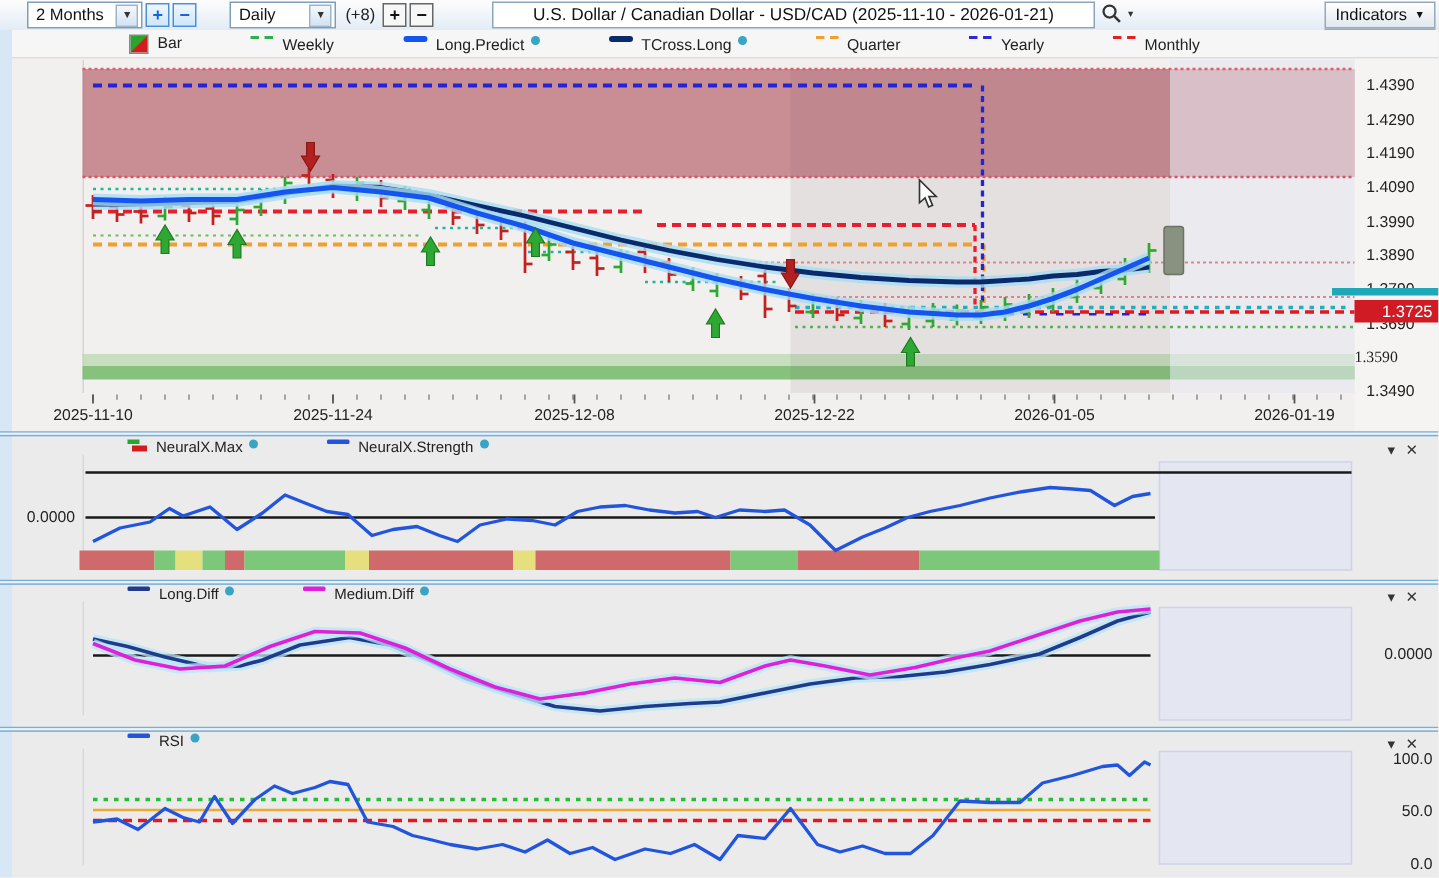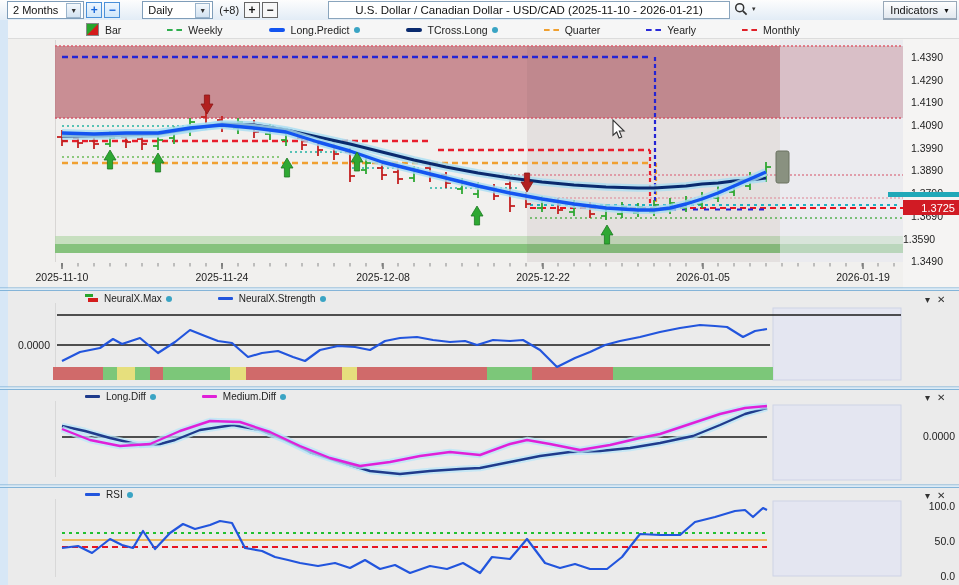--- a/index.html
+++ b/index.html
@@ -9,40 +9,40 @@
     -webkit-font-smoothing:antialiased;
   }
   
   .toolbar{
     position:absolute;left:0;top:0;width:959px;height:20px;
     background:linear-gradient(#fdfdfd,#e2ecf6);
     border-bottom:1px solid #b6c7d8;
     display:flex;align-items:center;font-size:11px;color:#111;
   }
   .combo{height:16px;background:#fff;border:1px solid #7f9db9;display:flex;align-items:center;
-    padding:0 2px 0 5px;margin-left:7px;}
+    padding:0 2px 0 5px;margin-left:18px;}
   .combo .cv{margin-right:8px;}
   .combo .arr{font-size:7px;color:#333;background:linear-gradient(#f4f8fc,#d3e3f2);
     border:1px solid #9ab4cc;width:13px;height:13px;display:flex;align-items:center;justify-content:center;}
   .tbtn{width:14px;height:14px;margin-left:2px;display:flex;align-items:center;justify-content:center;
     font-weight:bold;font-size:12px;line-height:1;}
   .tbtn.blue{border:1px solid #4a90d9;background:linear-gradient(#eef6fe,#cfe6fa);color:#1565d8;}
   .tbtn.dark{border:1px solid #666;background:#f7f7f7;color:#111;}
   .offset{margin:0 3px 0 6px;color:#222;}
   .titlebox{position:absolute;left:328px;top:1px;width:400px;height:16px;background:#fff;
     border:1px solid #8aa5bd;display:flex;align-items:center;justify-content:center;font-size:11.5px;color:#111;}
   .searchwrap{position:absolute;left:734px;top:2px;display:flex;align-items:center;color:#333;}
   .rightbtns{position:absolute;right:2px;top:1px;display:flex;flex-direction:column;}
   .rbtn{height:16px;border:1px solid #98a8b8;background:linear-gradient(#fefefe,#e2e8ef);
     display:flex;align-items:center;font-size:11px;color:#111;padding:0 6px;margin-left:3px;}
   .rbtn .arr{font-size:7px;margin-left:5px;}
   
   .legendrow{position:absolute;left:8px;top:21px;height:17px;display:flex;align-items:center;
     font-size:10.5px;color:#222;}
-  .litem{display:flex;align-items:center;margin-left:18px;padding-left:28px;}
+  .litem{display:flex;align-items:flex-start;margin-left:18px;padding-left:28px;}
   .litem:first-child{margin-left:50px;}
   .sw{display:inline-block;margin-right:6px;}
   .sw.bar{width:11px;height:11px;background:linear-gradient(135deg,#28a52d 49%,#d41c1c 51%);border:1px solid #888;}
   .sw.dash{width:15px;height:0;border-top:2.5px dashed;}
   .sw.thick{width:16px;height:4px;border-radius:2px;}
   .sw.line{width:15px;height:2.5px;border-radius:1px;}
   .sw.maxicon{position:relative;width:13px;height:9px;}
   .sw.maxicon i{position:absolute;display:block;}
   .sw.maxicon .g{left:0;top:0;width:8px;height:3px;background:#28a52d;}
   .sw.maxicon .r{left:3px;top:4px;width:10px;height:4px;background:#d41c1c;}
@@ -507,21 +507,21 @@
     </svg>
 
 <div class="axlabel right" style="left: 903px; top: 51px; width: 40px;">1.4390</div>
     <div class="axlabel right" style="left: 903px; top: 74px; width: 40px;">1.4290</div>
     <div class="axlabel right" style="left: 903px; top: 96px; width: 40px;">1.4190</div>
     <div class="axlabel right" style="left: 903px; top: 119px; width: 40px;">1.4090</div>
     <div class="axlabel right" style="left: 903px; top: 142px; width: 40px;">1.3990</div>
     <div class="axlabel right" style="left: 903px; top: 164px; width: 40px;">1.3890</div>
     <div class="axlabel right" style="left: 903px; top: 187px; width: 40px;">1.3790</div>
     <div class="axlabel right" style="left: 903px; top: 210px; width: 40px;">1.3690</div>
-    <div class="axlabel right" style="left: 903px; top: 233px; width: 20px;">1.3590</div>
+    <div class="axlabel right" style="left: 903px; top: 233px; width: 20px; font-family: Liberation Serif, serif;">1.3590</div>
     <div class="axlabel right" style="left: 903px; top: 255px; width: 40px;">1.3490</div>
     <div class="xlabel" style="left: 62px; top: 271px;">2025-11-10</div>
     <div class="xlabel" style="left: 222px; top: 271px;">2025-11-24</div>
     <div class="xlabel" style="left: 383px; top: 271px;">2025-12-08</div>
     <div class="xlabel" style="left: 543px; top: 271px;">2025-12-22</div>
     <div class="xlabel" style="left: 703px; top: 271px;">2026-01-05</div>
     <div class="xlabel" style="left: 863px; top: 271px;">2026-01-19</div>
     <div class="tealbar" style="top: 192px;"></div>
     <div class="pricebadge" style="top: 200px;">1.3725</div>
     <div class="plegend" style="left: 57px; top: 293px;">

